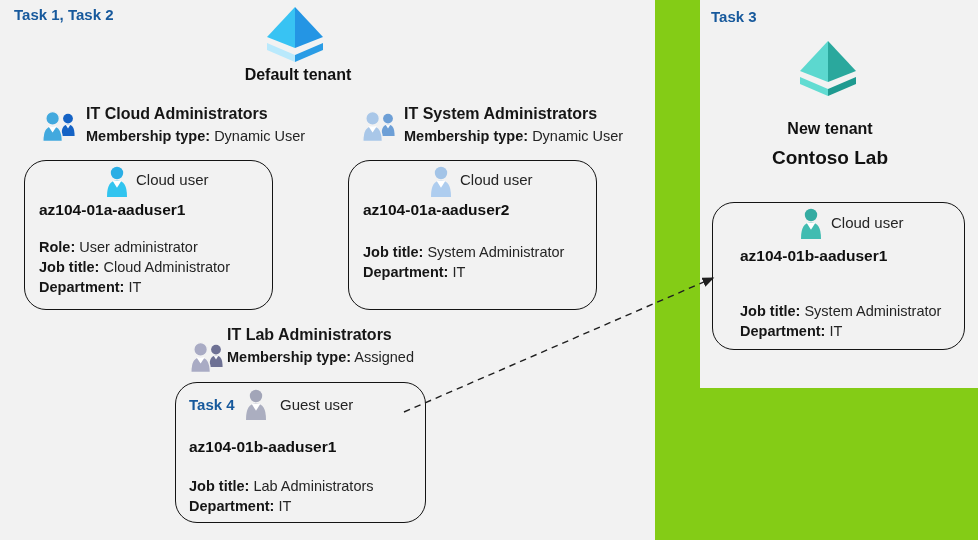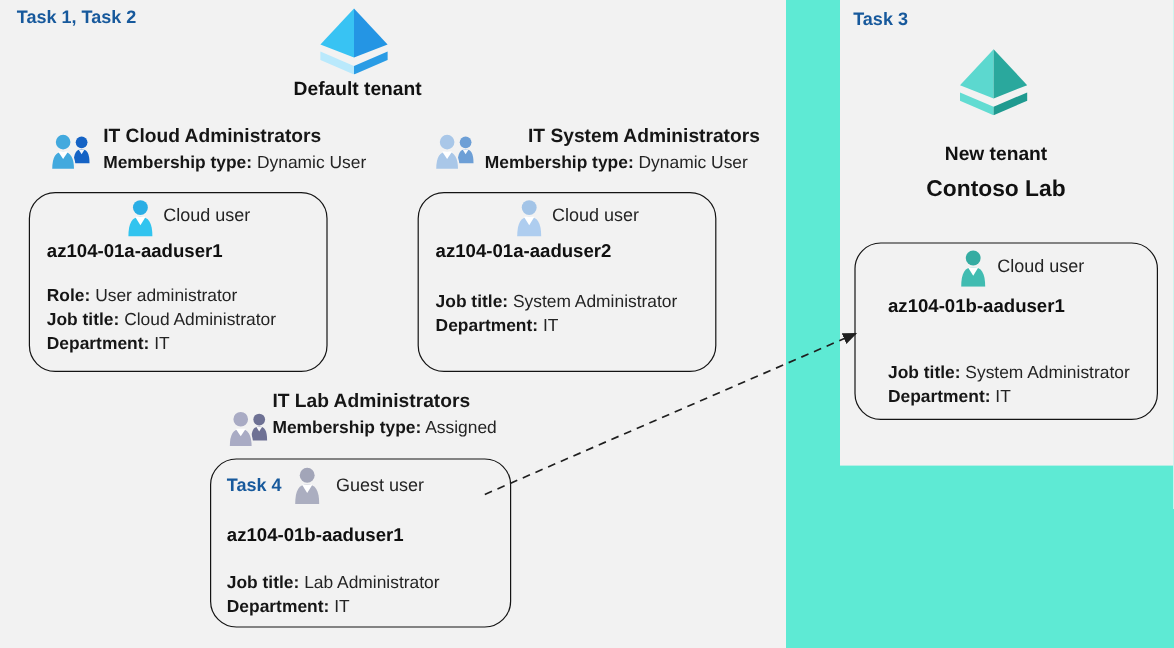--- a/index.html
+++ b/index.html
@@ -1,17 +1,17 @@
 <!DOCTYPE html>
 <html><head>
 <meta charset="utf-8">
 <style>
   html,body{margin:0;padding:0;background:#fff;}
   #canvas{
-    position:relative;width:978px;height:540px;overflow:hidden;background:#5eead4;
+    position:relative;width:978px;height:540px;overflow:hidden;background:#84cc16;
     font-family:"Liberation Sans","DejaVu Sans",sans-serif;color:#1b1b1b;
     -webkit-font-smoothing:antialiased;
   }
   .abs{position:absolute;}
   .region{position:absolute;background:#f2f2f2;}
   .task-label{font-weight:700;font-size:15px;color:#17599c;white-space:nowrap;}
   .tenant-title{font-weight:700;font-size:16px;color:#111;text-align:center;white-space:nowrap;}
   .group-title{font-weight:700;font-size:16px;color:#161616;white-space:nowrap;}
   .membership{font-size:14.5px;color:#242424;white-space:nowrap;}
   .membership b{font-weight:700;color:#161616;}
@@ -89,21 +89,21 @@
       </div>
       <div>
         <b>Department:</b> <span>IT</span>
       </div>
     </div>
   </div>
 
   <svg class="icon" style="left:360px;top:109px;--g1:#a9c7e8;--g2:#6d9fd6;" width="38" height="33">
       <use href="#sym-group"></use>
     </svg>
-  <div class="abs group-title" style="left:404px;top:105px;margin-left:36px;">IT System Administrators</div>
+  <div class="abs group-title" style="left:404px;top:105px;">IT System Administrators</div>
   <div class="abs membership" style="left:404px;top:128px;">
     <b>Membership type:</b>
     <span>Dynamic User</span>
   </div>
 
   <div class="user-card" style="left:348px;top:160px;width:247px;height:148px;">
     <svg class="icon" style="left:80px;top:5px;--p1:#a3c4e7;--p2:#aecdef;" width="24" height="31">
         <use href="#sym-person"></use>
       </svg>
     <div class="kind-label" style="left:111px;top:10px;">Cloud user</div>
@@ -129,21 +129,21 @@
 
   <div class="user-card" style="left:175px;top:382px;width:249px;height:139px;">
     <div class="abs task-label" style="left:13px;top:13px;">Task 4</div>
     <svg class="icon" style="left:68px;top:6px;--p1:#a2a5b8;--p2:#abaec0;" width="24" height="31">
         <use href="#sym-person"></use>
       </svg>
     <div class="kind-label" style="left:104px;top:13px;">Guest user</div>
     <div class="user-name" style="left:13px;top:55px;">az104-01b-aaduser1</div>
     <div class="details" style="left:13px;top:93px;">
       <div>
-        <b>Job title:</b> <span>Lab Administrator</span>
+        <b>Job title:</b> <span>Lab Administrators</span>
       </div>
       <div>
         <b>Department:</b> <span>IT</span>
       </div>
     </div>
   </div>
 
   <div class="abs task-label" style="left:711px;top:8px;">Task 3</div>
 
   <svg class="icon" style="left:796px;top:40px;--f1:#5cd8cf;--f2:#2aa89d;--r1:#62dcd2;--r2:#1f9a90;" width="64" height="56">

